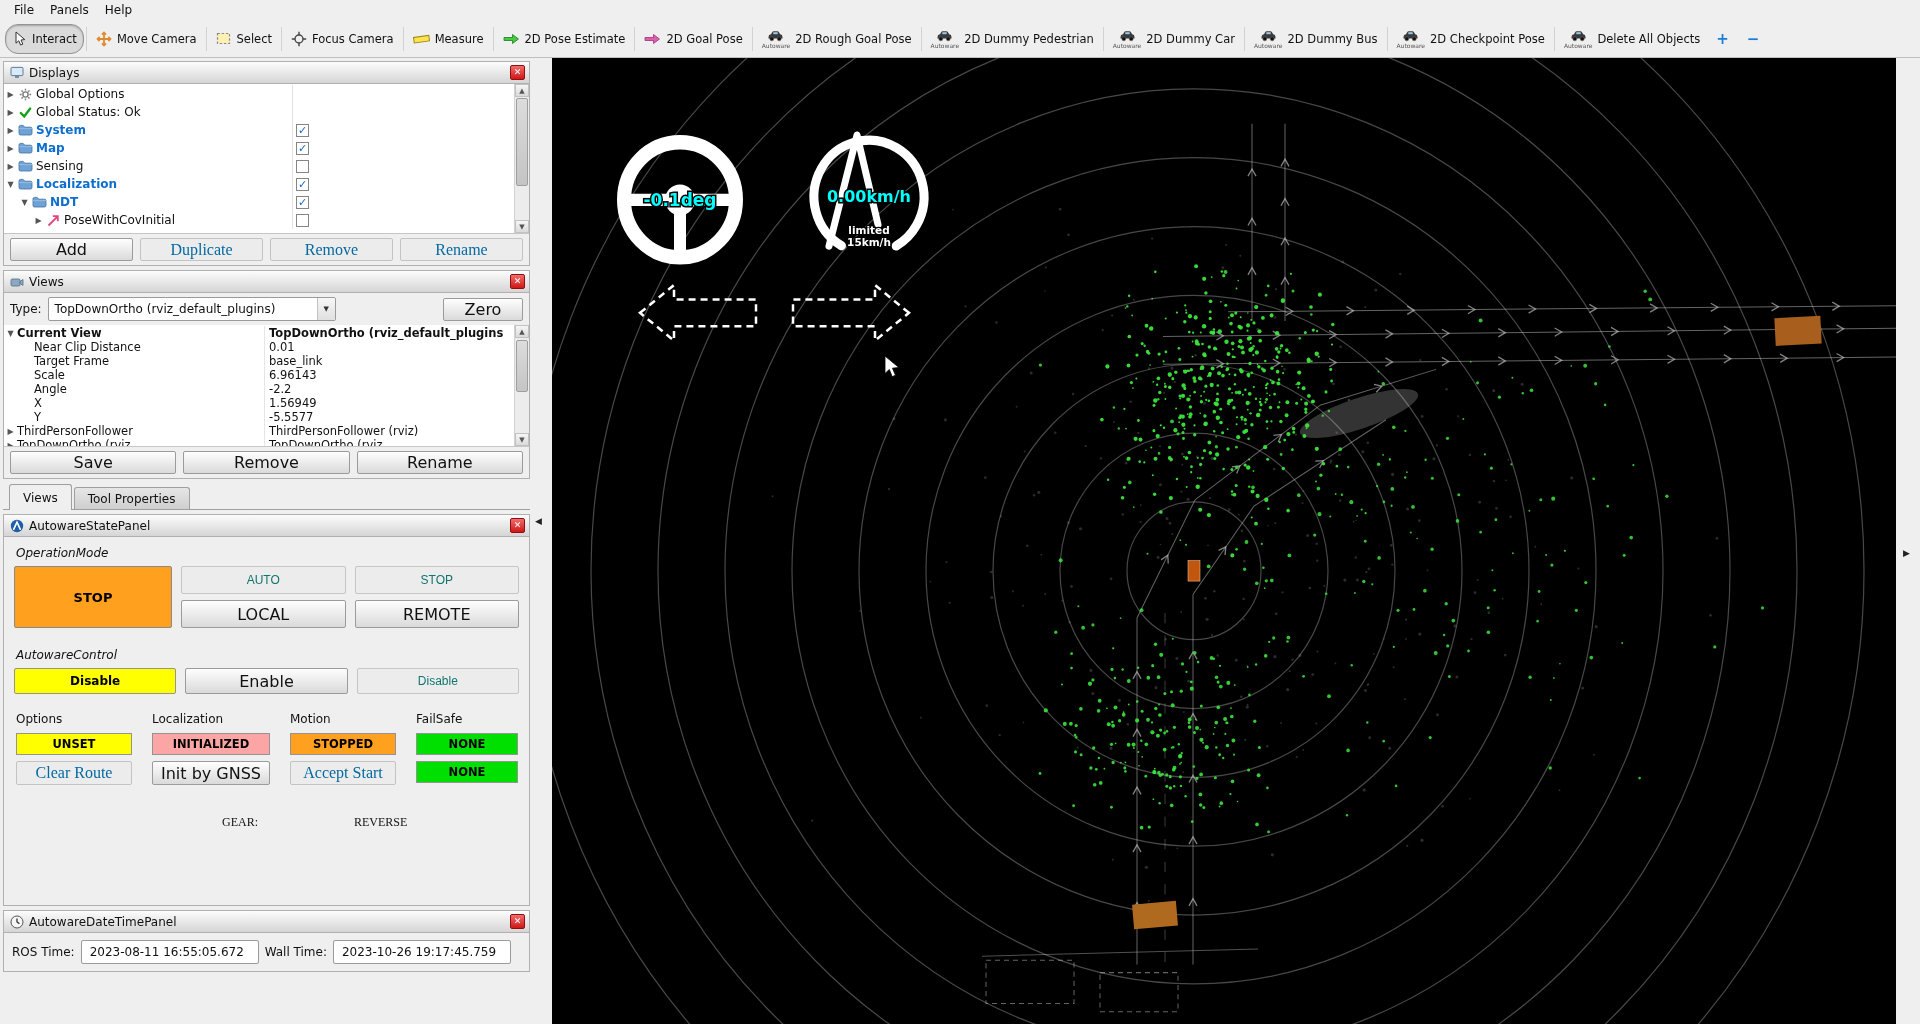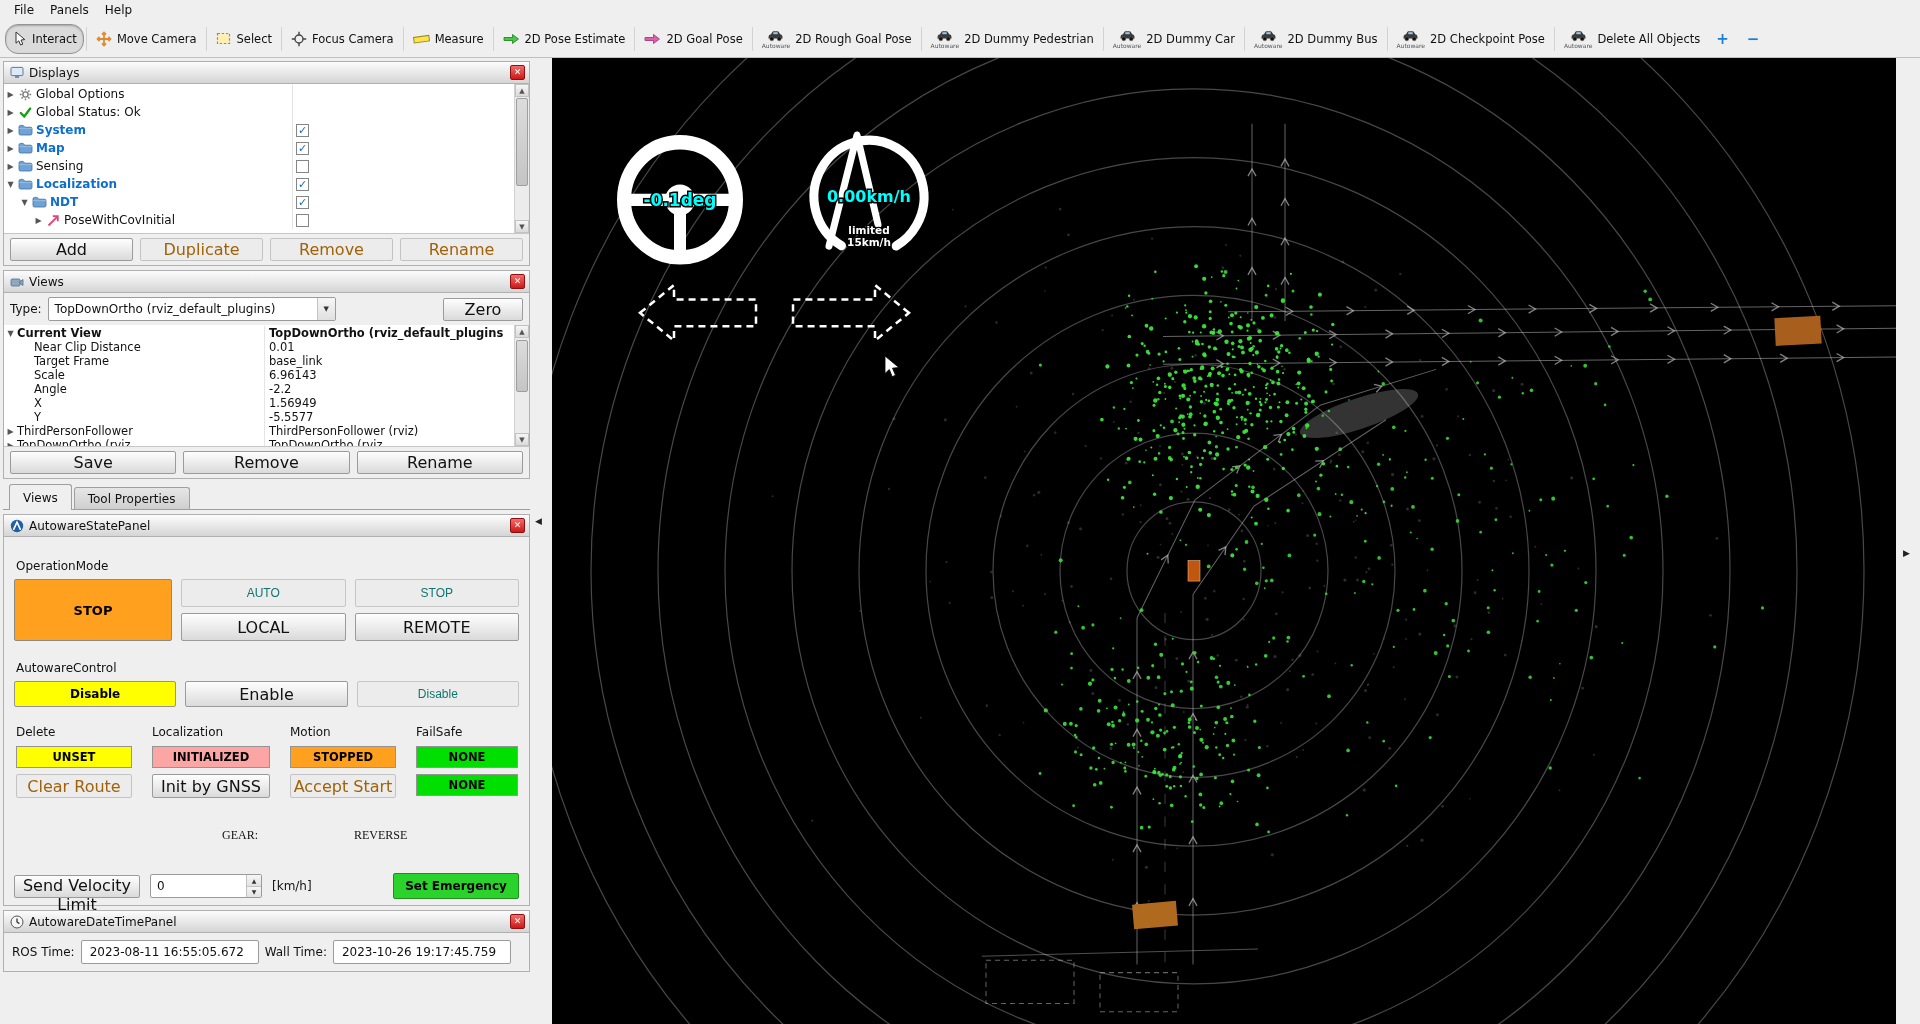--- a/index.html
+++ b/index.html
@@ -38,42 +38,42 @@
   .cb { width:13px; height:13px; border:1px solid #858585; background:#fff; display:flex; align-items:center; justify-content:center; font-size:11px; font-weight:bold; color:#1464d2; line-height:1; }
 
   .scrollbar { width:15px; flex:none; background:#ececec; border-left:1px solid #d2d2d2; display:flex; flex-direction:column; }
   .sb-btn { height:13px; flex:none; font-size:7px; color:#555; display:flex; align-items:center; justify-content:center; background:linear-gradient(#f6f6f6,#dadada); border:1px solid #c2c2c2; }
   .sb-track { flex:1; position:relative; }
   .sb-thumb { position:absolute; left:1px; right:1px; background:linear-gradient(#dcdcdc,#c4c4c4); border:1px solid #9e9e9e; border-radius:2px; }
 
   .btnrow { display:flex; gap:7px; padding:4px 6px; height:31px; }
   .btnrow .qt-btn { flex:1; }
   .qt-btn { height:23px; border:1px solid #9b9b9b; border-radius:2px; background:linear-gradient(#fefefe,#dadada); font-family:inherit; font-size:16px; color:#111; }
-  .qt-btn:disabled { color:#a16207; background:#ececec; border-color:#c3c3c3; }
+  .qt-btn:disabled { color:#0369a1; background:#ececec; border-color:#c3c3c3;font-family:Liberation Serif, serif; }
 
   .type-row { display:flex; align-items:center; gap:6px; padding:4px 6px; height:32px; }
   .combo { width:288px; height:24px; background:#fff; border:1px solid #9b9b9b; border-radius:2px; display:flex; align-items:stretch; overflow:hidden; }
   .combo-text { flex:1; display:flex; align-items:center; padding-left:6px; white-space:nowrap; overflow:hidden; font-size:12px; }
   .combo-arrow { width:18px; flex:none; border-left:1px solid #c2c2c2; background:linear-gradient(#f6f6f6,#e0e0e0); display:flex; align-items:center; justify-content:center; font-size:7px; color:#333; }
   .zero-btn { margin-left:auto; width:80px; flex:none; }
 
   .props { background:#fff; height:122px; display:flex; border-bottom:1px solid #c6c6c6; overflow:hidden; }
   .props-rows { flex:1; overflow:hidden; padding-top:1px; }
   .prop-row { height:14px; display:flex; align-items:center; font-size:11.5px; }
   .prop-row.bold { font-weight:bold; }
   .prop-key { width:260px; flex:none; display:flex; align-items:center; white-space:nowrap; overflow:hidden; }
   .prop-val { flex:1; border-left:1px solid #e5e5e5; height:100%; display:flex; align-items:center; padding-left:4px; white-space:nowrap; overflow:hidden; }
   .p-ind { width:15px; flex:none; }
 
   .tabbar { height:27px; display:flex; align-items:flex-end; padding-left:6px; gap:2px; border-bottom:1px solid #9f9f9f; }
   .tab { height:22px; padding:0 13px; display:flex; align-items:center; background:linear-gradient(#e6e6e6,#cfcfcf); border:1px solid #9f9f9f; border-bottom:none; border-radius:3px 3px 0 0; font-size:12px; }
   .tab.active { height:26px; background:#efefef; margin-bottom:-1px; }
 
   .state-body { padding:6px 10px 0 10px; height:368px; }
-  .sec-label { font-size:12px; margin:16px 0 6px 2px; }
+  .sec-label { font-size:12px; margin:3px 0 6px 2px;font-style:italic; }
   .mode-grid { display:flex; gap:9px; }
   .big-stop { width:158px; height:62px; flex:none; border:1px solid #8a8a8a; border-radius:2px; font-weight:bold; font-size:13px; color:#000; font-family:inherit; }
   .mode-right { flex:1; display:grid; grid-template-columns:1fr 1fr; gap:6px 9px; }
   .flat-btn { height:28px; border:1px solid #c6c6c6; border-radius:2px; background:#ececec; color:#0f766e; font-size:12px; font-family:Liberation Sans, sans-serif; }
   .mode-right .qt-btn { height:28px; }
   .ctrl-row { display:flex; gap:9px; margin-top:6px; }
   .ctrl-row > * { flex:1; height:26px; }
   .chip-btn { border:1px solid #949494; border-radius:2px; font-weight:bold; font-size:12px; color:#000; font-family:inherit; }
   .cols { display:flex; gap:20px; margin-top:18px; padding-left:2px; }
   .status-col { display:flex; flex-direction:column; gap:6px; flex:none; }
@@ -553,21 +553,21 @@
 
           <div class="sec-label" style="margin-top:20px">AutowareControl</div>
           <div class="ctrl-row">
             <button class="chip-btn" style="background: rgb(255, 255, 0);">Disable</button>
             <button class="qt-btn">Enable</button>
             <button class="flat-btn" disabled="">Disable</button>
           </div>
 
           <div class="cols">
             <div class="status-col" style="width:116px">
-              <div class="col-label">Delete</div>
+              <div class="col-label">Options</div>
               <div class="chip" style="background: rgb(255, 255, 0);">UNSET</div>
               <button class="qt-btn" disabled="">Clear Route</button>
             </div>
             <div class="status-col" style="width:118px">
               <div class="col-label">Localization</div>
               <div class="chip" style="background: #fca5a5;">INITIALIZED</div>
               <button class="qt-btn">Init by GNSS</button>
             </div>
             <div class="status-col" style="width:106px">
               <div class="col-label">Motion</div>
@@ -579,32 +579,20 @@
               <div class="chip" style="background: rgb(0, 224, 0);">NONE</div>
               <div class="chip" style="background: rgb(0, 224, 0);">NONE</div>
             </div>
           </div>
 
           <div class="gear-row">
             <span class="gear-label">GEAR:</span>
             <span class="gear-value">REVERSE</span>
           </div>
 
-          <div class="vel-row">
-            <button class="qt-btn send-btn">Send Velocity Limit</button>
-            <div class="spin">
-              <span class="spin-val">0</span>
-              <span class="spin-arrows">
-                  <span>▲</span>
-                  <span>▼</span>
-                </span>
-            </div>
-            <span class="unit">[km/h]</span>
-            <button class="emerg-btn" style="background: rgb(43, 210, 43);">Set Emergency</button>
-          </div>
         </div>
       </section>
 
       <section class="panel">
         <header class="panel-header">
           <span class="p-icon">
               <svg width="14" height="14" viewBox="0 0 14 14">
                 <circle cx="7" cy="7" r="6" fill="#f7f7f7" stroke="#555" stroke-width="1"></circle>
                 <path d="M7 3.4 V7 L9.4 8.6" fill="none" stroke="#333" stroke-width="1.3"></path>
               </svg>

